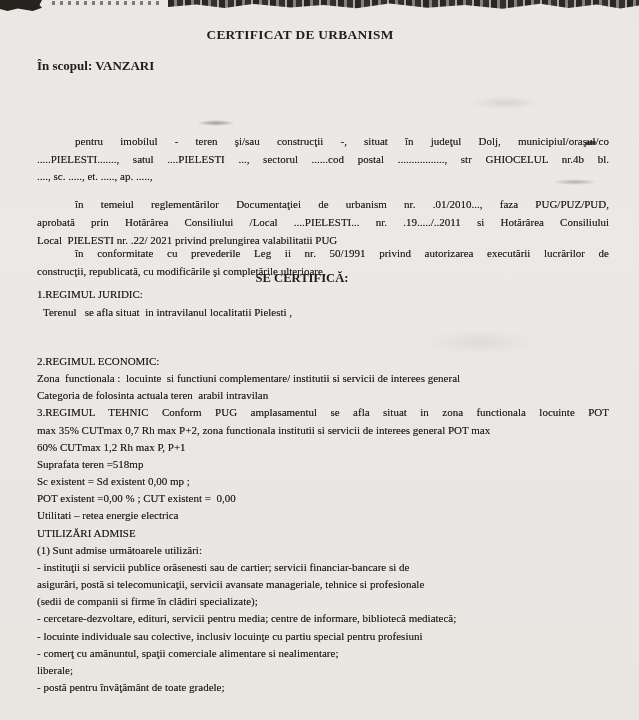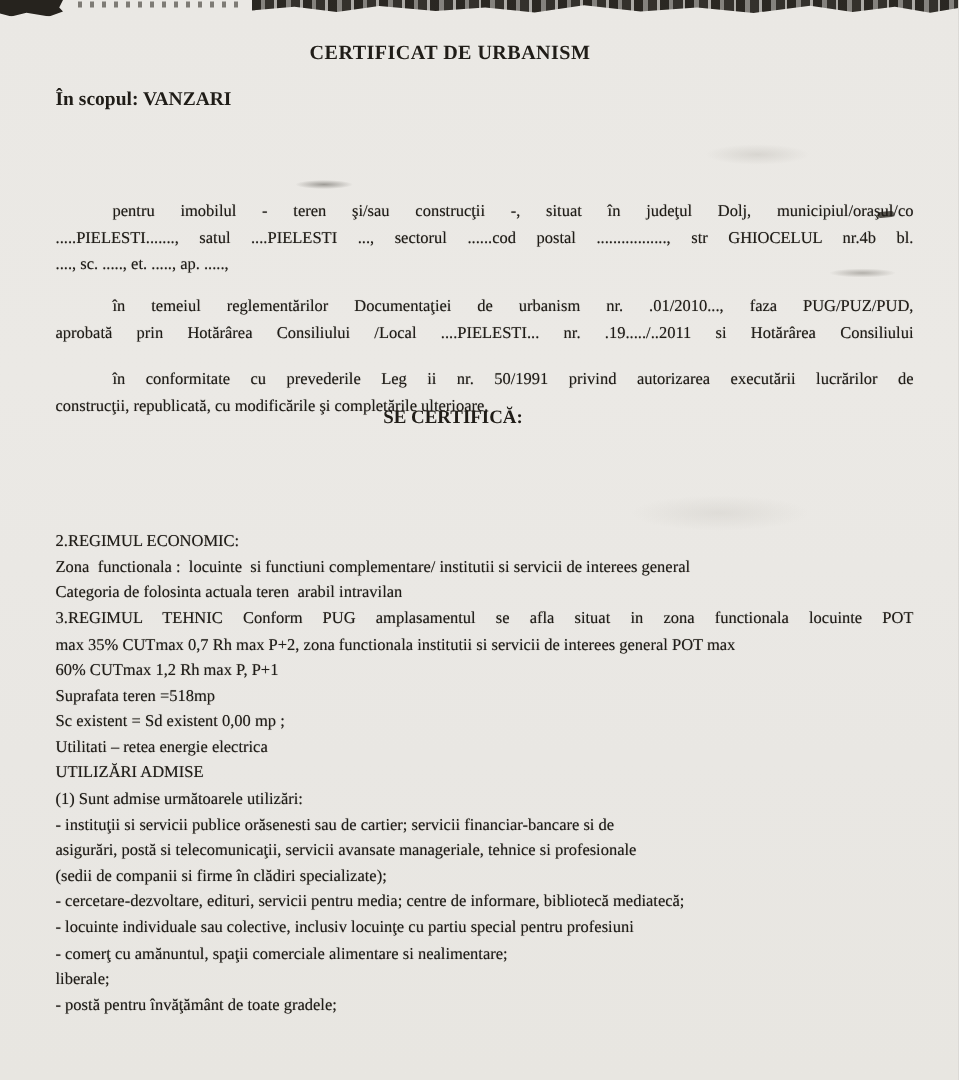--- a/index.html
+++ b/index.html
@@ -79,39 +79,45 @@
 
   <div id="para-imobil" class="blk">
     <div class="line just indent">pentru imobilul - teren şi/sau construcţii -, situat în judeţul Dolj, municipiul/oraşul/co</div>
     <div class="line just">.....PIELESTI......., satul ....PIELESTI ..., sectorul ......cod postal ................., str GHIOCELUL nr.4b bl.</div>
     <div class="line">...., sc. ....., et. ....., ap. .....,</div>
   </div>
 
   <div id="para-temei" class="blk">
     <div class="line just indent">în temeiul reglementărilor Documentaţiei de urbanism nr. .01/2010..., faza PUG/PUZ/PUD,</div>
     <div class="line just">aprobată prin Hotărârea Consiliului /Local ....PIELESTI... nr. .19...../..2011 si Hotărârea Consiliului</div>
+    <div class="line">Local  PIELESTI nr. .22/ 2021 privind prelungirea valabilitatii PUG</div>
   </div>
 
   <div id="para-lege" class="blk">
     <div class="line just indent">în conformitate cu prevederile Leg ii nr. 50/1991 privind autorizarea executării lucrărilor de</div>
     <div class="line">construcţii, republicată, cu modificările şi completările ulterioare,</div>
   </div>
 
   <div id="certifica" class="bold center">SE CERTIFICĂ:</div>
 
+  <div id="sec-juridic" class="blk">
+    <div class="line">1.REGIMUL JURIDIC:</div>
+    <div class="line pad-sm">Terenul   se afla situat  in intravilanul localitatii Pielesti ,</div>
+  </div>
 
   <div id="body-block" class="blk">
     <div class="line">2.REGIMUL ECONOMIC:</div>
     <div class="line">Zona  functionala :  locuinte  si functiuni complementare/ institutii si servicii de interees general</div>
     <div class="line">Categoria de folosinta actuala teren  arabil intravilan</div>
     <div class="line just">3.REGIMUL TEHNIC Conform PUG  amplasamentul se afla situat in zona functionala locuinte  POT</div>
     <div class="line">max 35% CUTmax 0,7 Rh max P+2, zona functionala institutii si servicii de interees general POT max</div>
     <div class="line">60% CUTmax 1,2 Rh max P, P+1</div>
     <div class="line">Suprafata teren =518mp</div>
     <div class="line">Sc existent = Sd existent 0,00 mp ;</div>
+    <div class="line">POT existent =0,00 % ; CUT existent =  0,00</div>
     <div class="line">Utilitati – retea energie electrica</div>
     <div class="line">UTILIZĂRI ADMISE</div>
     <div class="line">(1) Sunt admise următoarele utilizări:</div>
     <div class="line">- instituţii si servicii publice orăsenesti sau de cartier; servicii financiar-bancare si de</div>
     <div class="line">asigurări, postă si telecomunicaţii, servicii avansate manageriale, tehnice si profesionale</div>
     <div class="line">(sedii de companii si firme în clădiri specializate);</div>
     <div class="line">- cercetare-dezvoltare, edituri, servicii pentru media; centre de informare, bibliotecă mediatecă;</div>
     <div class="line">- locuinte individuale sau colective, inclusiv locuinţe cu partiu special pentru profesiuni</div>
     <div class="line">- comerţ cu amănuntul, spaţii comerciale alimentare si nealimentare;</div>
     <div class="line">liberale;</div>

